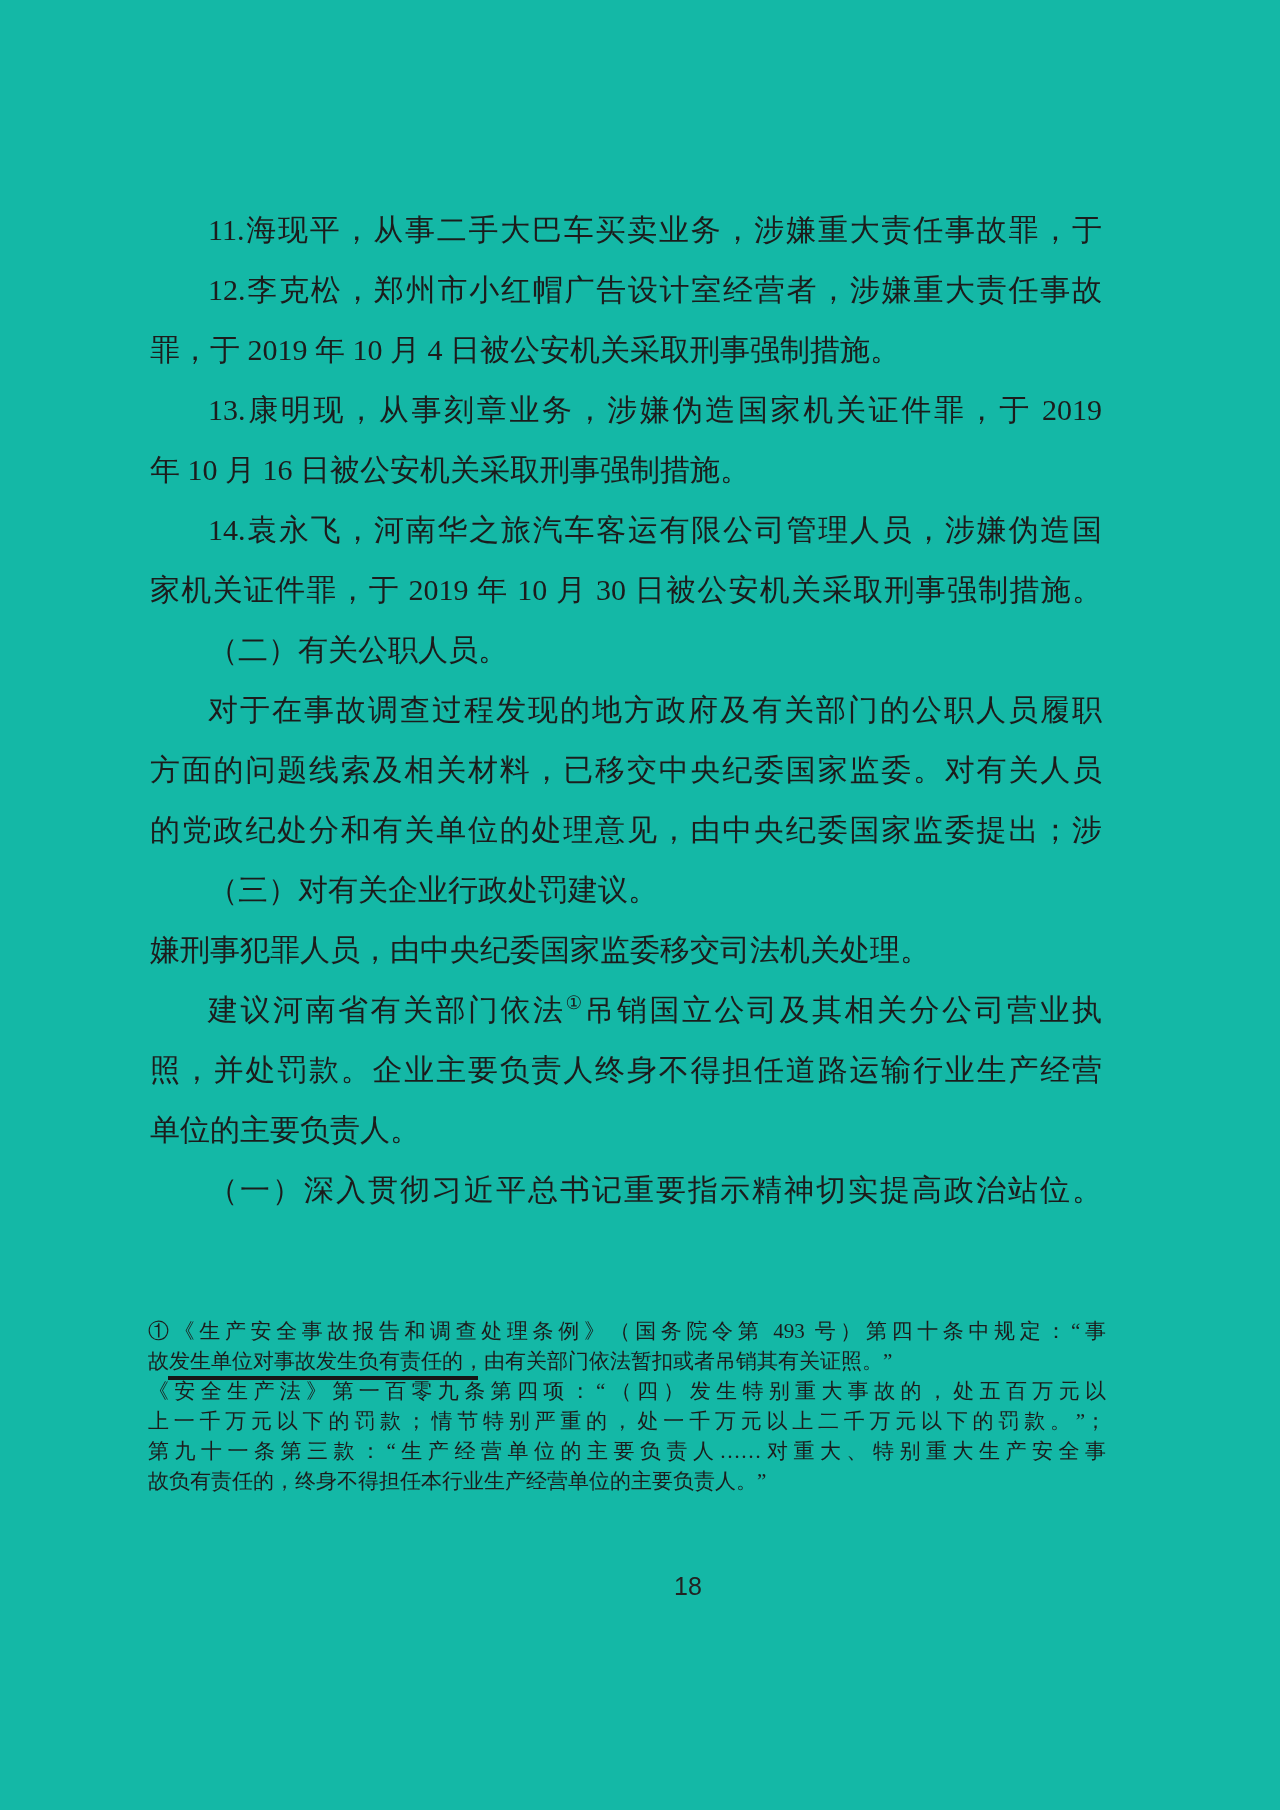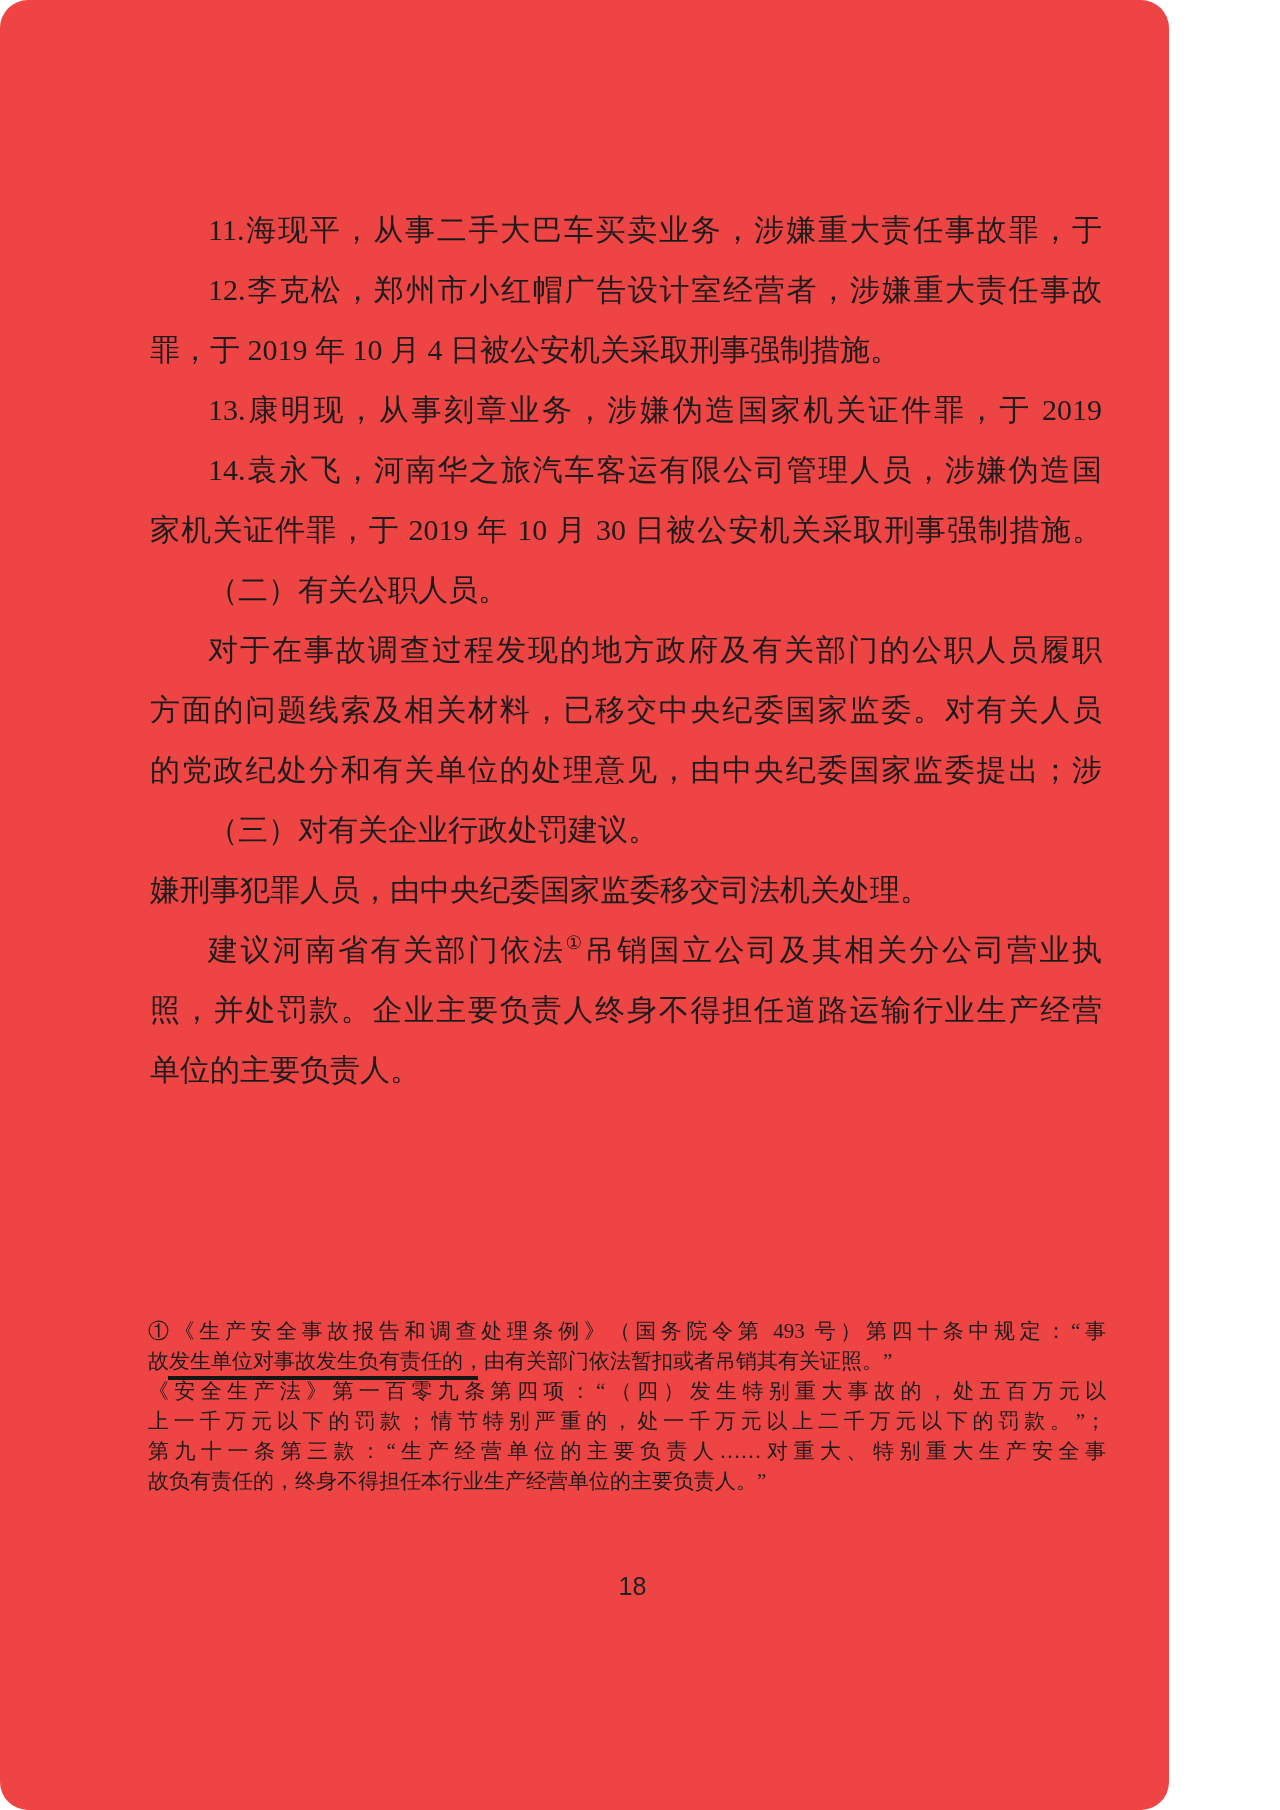--- a/index.html
+++ b/index.html
@@ -2,27 +2,26 @@
 <html><head>
 <meta charset="utf-8">
 <style>
   html, body {
     margin: 0;
     padding: 0;
     background: #ffffff;
   }
   .page {
     position: relative;
-    width: 1169px;
+    width: 1280px;
     height: 1810px;
-    background: #ef4444;
+    background: #14b8a6;
     color: #1c1c1c;
     font-family: "Liberation Serif", "DejaVu Serif", serif;
     overflow: hidden;
-    border-radius: 28px;
   }
   
   .body-text {
     position: absolute;
     left: 150px;
     top: 200px;
     width: 952px;
     font-size: 30px;
     line-height: 60px;
   }
@@ -84,31 +83,33 @@
 </head>
 <body>
 
 <div class="page">
 
   <main class="body-text" id="body-lines">
       <div class="line indent fill">11.海现平，从事二手大巴车买卖业务，涉嫌重大责任事故罪，于</div>
       <div class="line indent fill">12.李克松，郑州市小红帽广告设计室经营者，涉嫌重大责任事故</div>
       <div class="line">罪，于 2019 年 10 月 4 日被公安机关采取刑事强制措施。</div>
       <div class="line indent fill">13.康明现，从事刻章业务，涉嫌伪造国家机关证件罪，于 2019</div>
+      <div class="line">年 10 月 16 日被公安机关采取刑事强制措施。</div>
       <div class="line indent fill">14.袁永飞，河南华之旅汽车客运有限公司管理人员，涉嫌伪造国</div>
       <div class="line fill">家机关证件罪，于 2019 年 10 月 30 日被公安机关采取刑事强制措施。</div>
       <div class="line indent">（二）有关公职人员。</div>
       <div class="line indent fill">对于在事故调查过程发现的地方政府及有关部门的公职人员履职</div>
       <div class="line fill">方面的问题线索及相关材料，已移交中央纪委国家监委。对有关人员</div>
       <div class="line fill">的党政纪处分和有关单位的处理意见，由中央纪委国家监委提出；涉</div>
       <div class="line indent">（三）对有关企业行政处罚建议。</div>
       <div class="line">嫌刑事犯罪人员，由中央纪委国家监委移交司法机关处理。</div>
       <div class="line indent fill"><span>建议河南省有关部门依法</span><sup class="fn-ref">①</sup><span>吊销国立公司及其相关分公司营业执</span></div>
       <div class="line fill">照，并处罚款。企业主要负责人终身不得担任道路运输行业生产经营</div>
       <div class="line">单位的主要负责人。</div>
+      <div class="line indent fill">（一）深入贯彻习近平总书记重要指示精神切实提高政治站位。</div>
     </main>
 
   <div class="footnote-rule"></div>
 
   <section class="footnote" id="footnote-lines">
       <div class="line fill">①《生产安全事故报告和调查处理条例》（国务院令第 493 号）第四十条中规定：“事</div>
       <div class="line">故发生单位对事故发生负有责任的，由有关部门依法暂扣或者吊销其有关证照。”</div>
       <div class="line fill">《安全生产法》第一百零九条第四项：“（四）发生特别重大事故的，处五百万元以</div>
       <div class="line fill">上一千万元以下的罚款；情节特别严重的，处一千万元以上二千万元以下的罚款。”；</div>
       <div class="line fill">第九十一条第三款：“生产经营单位的主要负责人……对重大、特别重大生产安全事</div>

